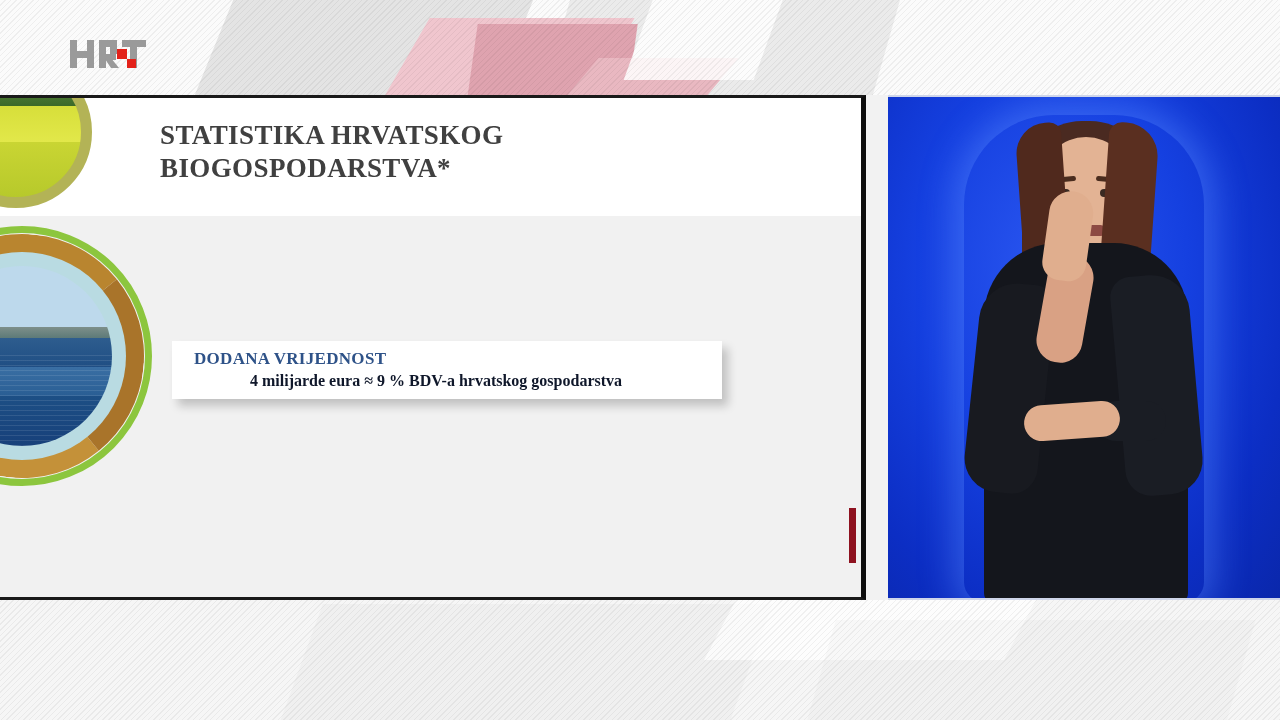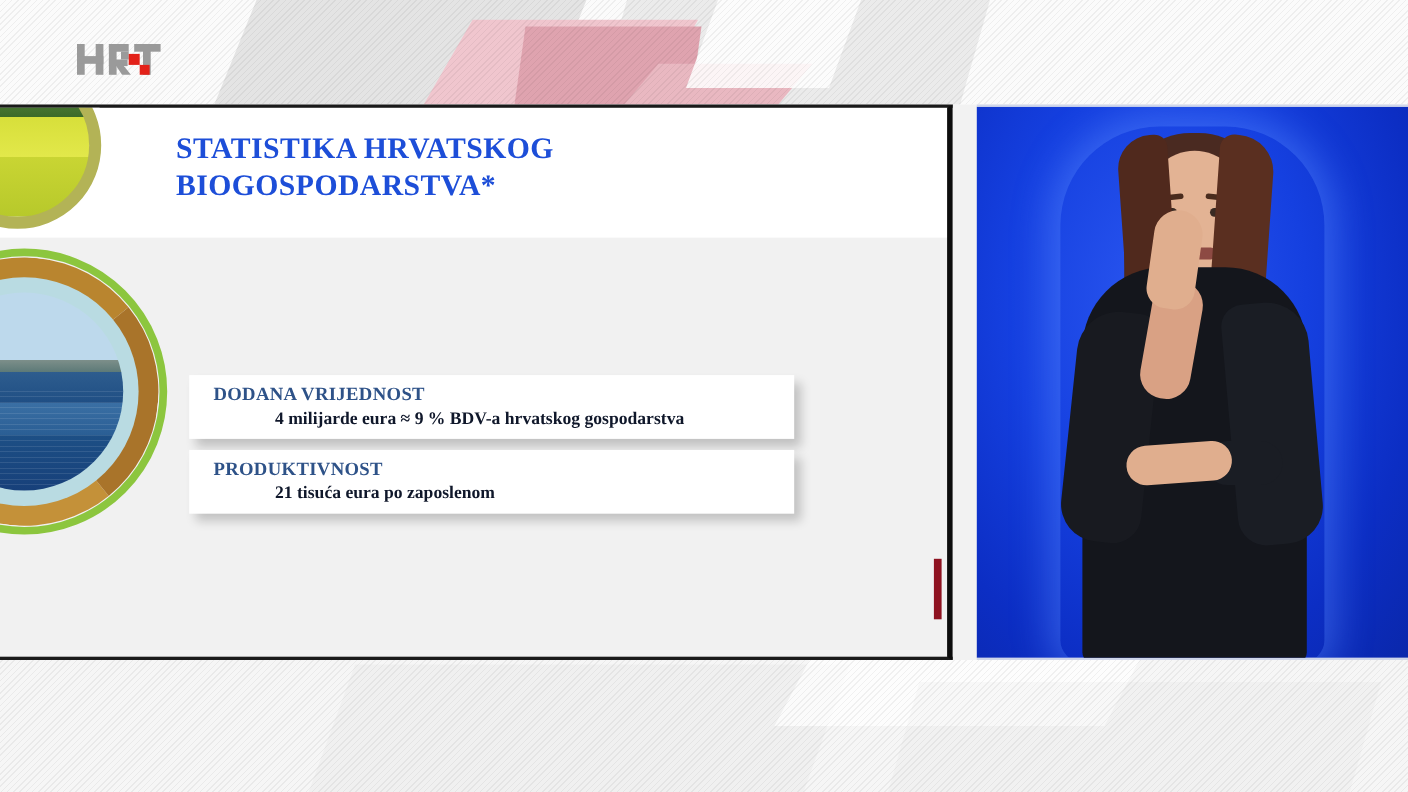--- a/index.html
+++ b/index.html
@@ -135,21 +135,21 @@
   }
   .slide-title {
     position: absolute;
     left: 160px; top: 21px;
     width: 620px;
     font-family: "Liberation Serif", serif;
     font-weight: bold;
     font-size: 27px;
     line-height: 33px;
     letter-spacing: 0.4px;
-    color: #1d4ed8;
+    color: #404040;
   }
 
   
   .circ-top {
     position: absolute;
     left: -60px; top: -42px;
     width: 152px; height: 152px;
     border-radius: 50%;
     border: 11px solid #b3b356;
     background:
@@ -218,21 +218,20 @@
   .cards {
     position: absolute;
     left: 172px; top: 243px;
     width: 550px;
   }
   .card {
     position: relative;
     width: 550px;
     height: 58px;
     background: #ffffff;
-    margin-bottom: 10px;
     box-shadow: 6px 7px 9px rgba(0,0,0,0.20);
   }
   .card-title {
     position: absolute;
     left: 22px; top: 8px;
     font-family: "Liberation Serif", serif;
     font-weight: bold;
     font-size: 17px;
     letter-spacing: 0.3px;
     color: #2e5288;
@@ -455,24 +454,20 @@
     </div>
 
     <div class="cards">
 
       <div class="card">
         <div class="card-title">DODANA VRIJEDNOST</div>
         <div class="card-value">4 milijarde eura ≈ 9 % BDV-a hrvatskog gospodarstva</div>
       </div>
 
 
-      <div class="card">
-        <div class="card-title">PRODUKTIVNOST</div>
-        <div class="card-value">21 tisuća eura po zaposlenom</div>
-      </div>
 
     </div>
 
     <div class="red-bar"></div>
   </div>
 
   <div class="interp">
     <div class="person">
       <div class="glow"></div>
       <div class="hair-back"></div>

